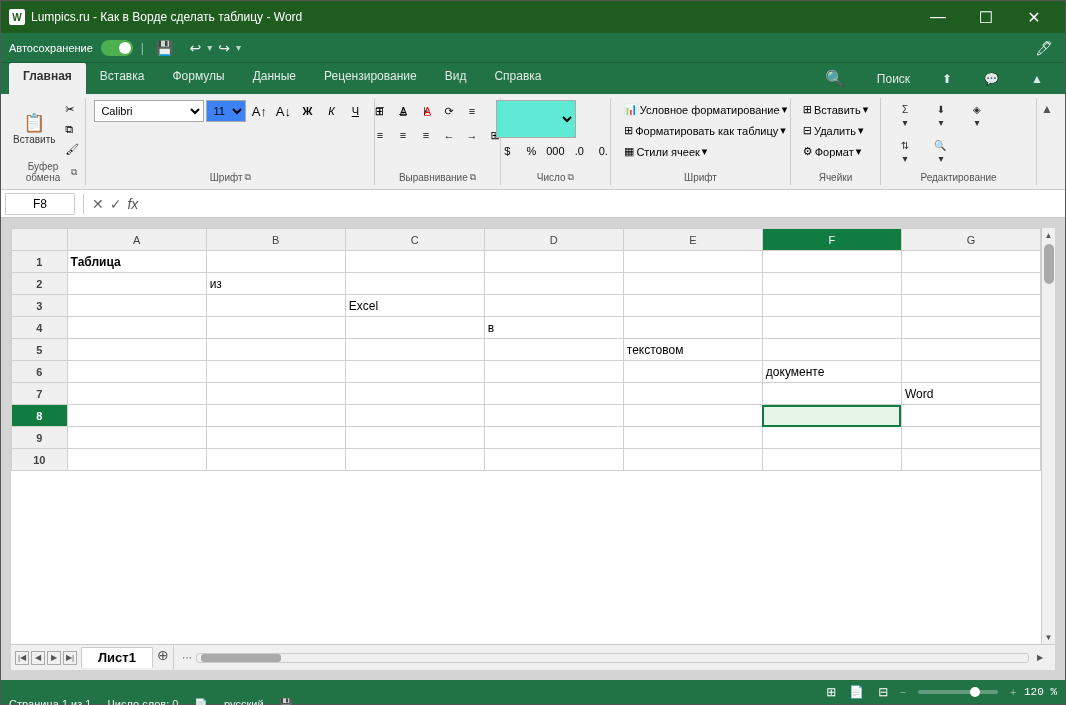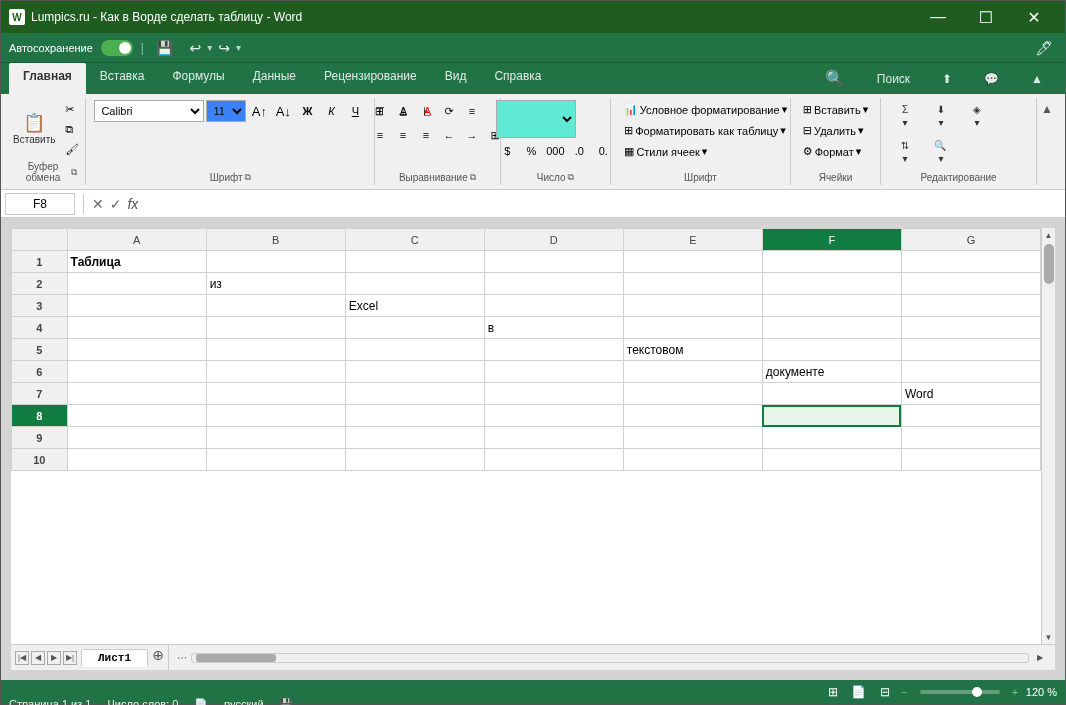--- a/index.html
+++ b/index.html
@@ -77,33 +77,33 @@
 
     .cell { height: 22px; min-width: 70px; padding: 0 3px; font-size: 12px; vertical-align: middle; white-space: nowrap; cursor: cell; border: 1px solid #d0d0d0; }
     .cell.selected { background: #e8f5e9; outline: 2px solid #107c41; outline-offset: -2px; }
     .cell.bold-text { font-weight: bold; }
 
     
     .v-scrollbar { width: 14px; background: #f0f0f0; border-left: 1px solid #ccc; display: flex; flex-direction: column; align-items: center; }
     .scroll-btn { width: 14px; height: 14px; display: flex; align-items: center; justify-content: center; font-size: 8px; cursor: pointer; color: #555; }
     .scroll-track { flex: 1; background: #f0f0f0; position: relative; }
     .scroll-thumb-v { width: 10px; height: 40px; background: #aaa; border-radius: 5px; margin: 2px auto; }
-    .sheet-tab { padding: 2px 16px; border: 1px solid #ccc; border-bottom: none; border-radius: 2px 2px 0 0; background: white; font-size: 11px; cursor: pointer; font-family: Liberation Mono, monospace; }
+    .sheet-tab { padding: 2px 16px; border: 1px solid #ccc; border-bottom: none; border-radius: 2px 2px 0 0; background: white; font-size: 13px; cursor: pointer; }
     .sheet-tab.active { background: white; border-bottom: 1px solid white; font-weight: 600; }
     .tab-nav-btn { width: 14px; height: 14px; border: 1px solid #aaa; background: #f0f0f0; display: flex; align-items: center; justify-content: center; font-size: 8px; cursor: pointer; color: #555; }
     .add-sheet-btn { width: 20px; height: 20px; display: flex; align-items: center; justify-content: center; font-size: 14px; cursor: pointer; color: #555; }
 
     
     .status-bar { height: 24px; background: #217346; display: flex; align-items: center; padding: 0 8px; gap: 16px; flex-shrink: 0; }
     .status-item { color: rgba(255,255,255,0.9); font-size: 11px; display: flex; align-items: center; gap: 4px; cursor: pointer; margin-top: 24px; }
     .status-right { margin-left: auto; display: flex; align-items: center; gap: 8px; }
     .view-btn { width: 18px; height: 18px; display: flex; align-items: center; justify-content: center; cursor: pointer; color: white; font-size: 12px; }
     .zoom-slider { width: 80px; height: 4px; background: rgba(255,255,255,0.3); border-radius: 2px; position: relative; margin: 0 4px; }
     .zoom-thumb { width: 10px; height: 10px; background: white; border-radius: 50%; position: absolute; top: -3px; left: 65%; cursor: pointer; }
-    .zoom-level { color: white; font-size: 11px; }
+    .zoom-level { color: white; font-size: 11px; font-family: Liberation Mono, monospace; }
   </style>
 </head>
 <body>
 
 <div class="window">
 
   <div class="title-bar">
     <div class="title-bar-icon">
       <span>W</span>
     </div>

